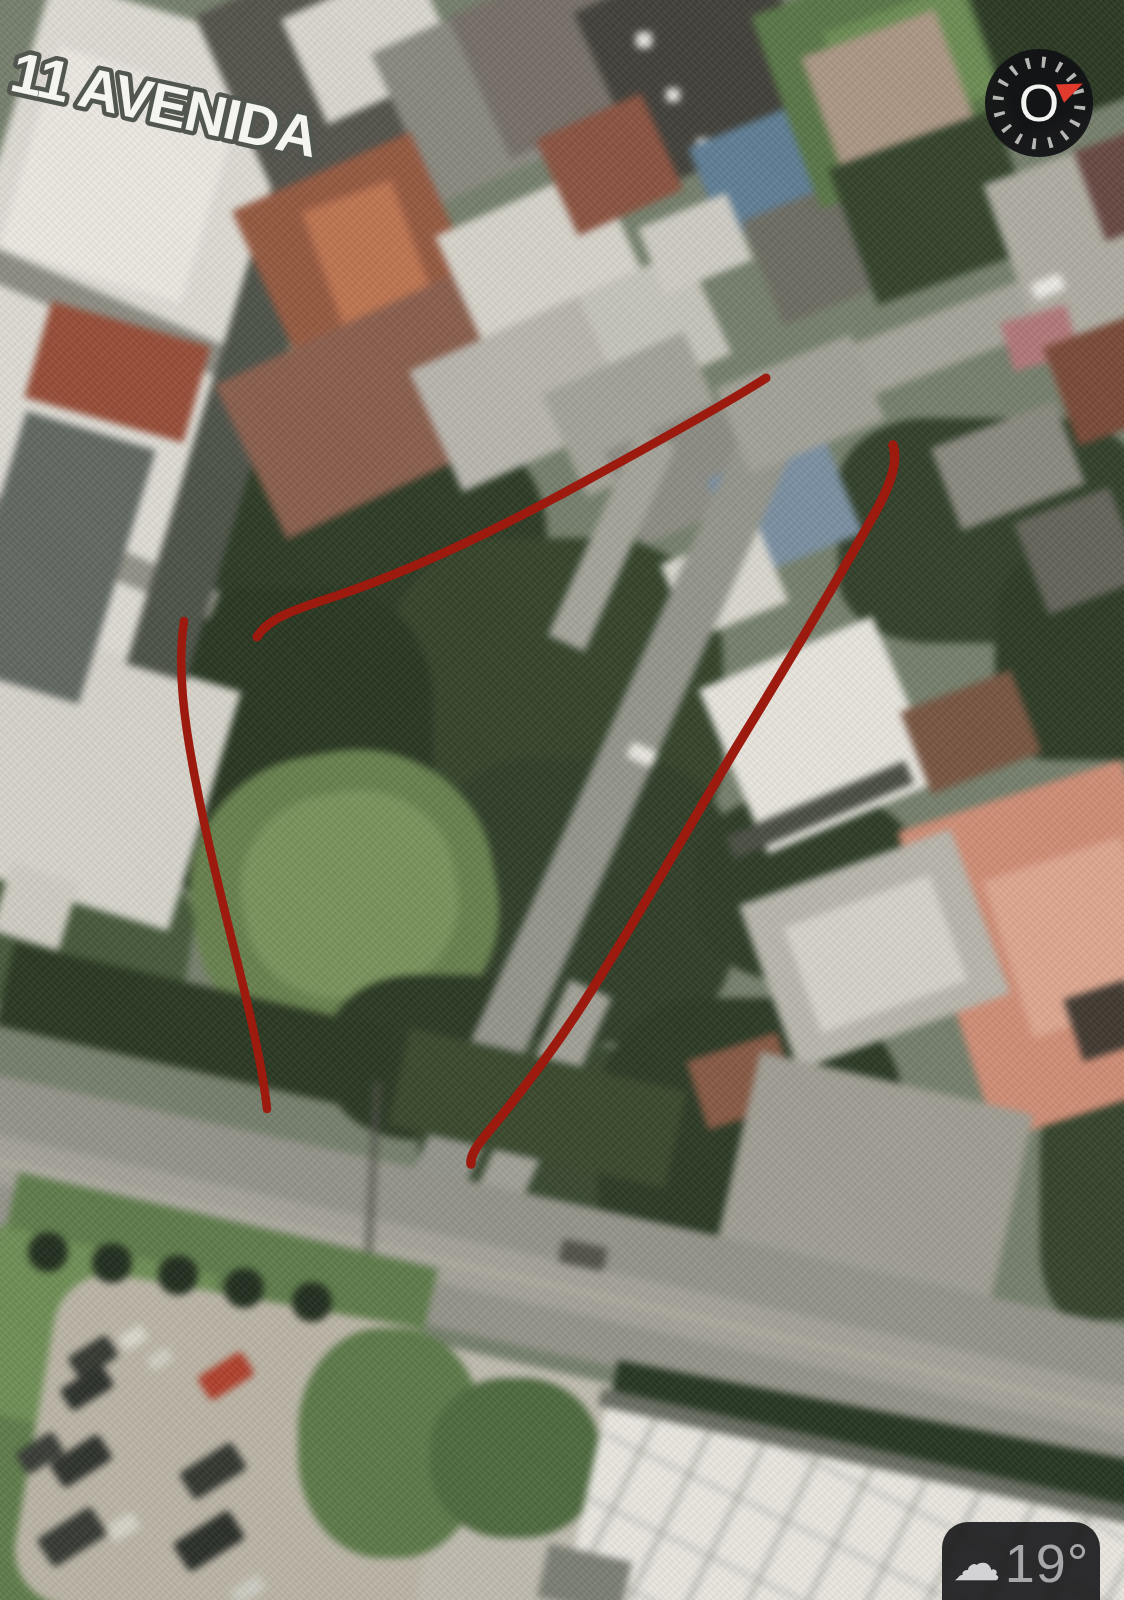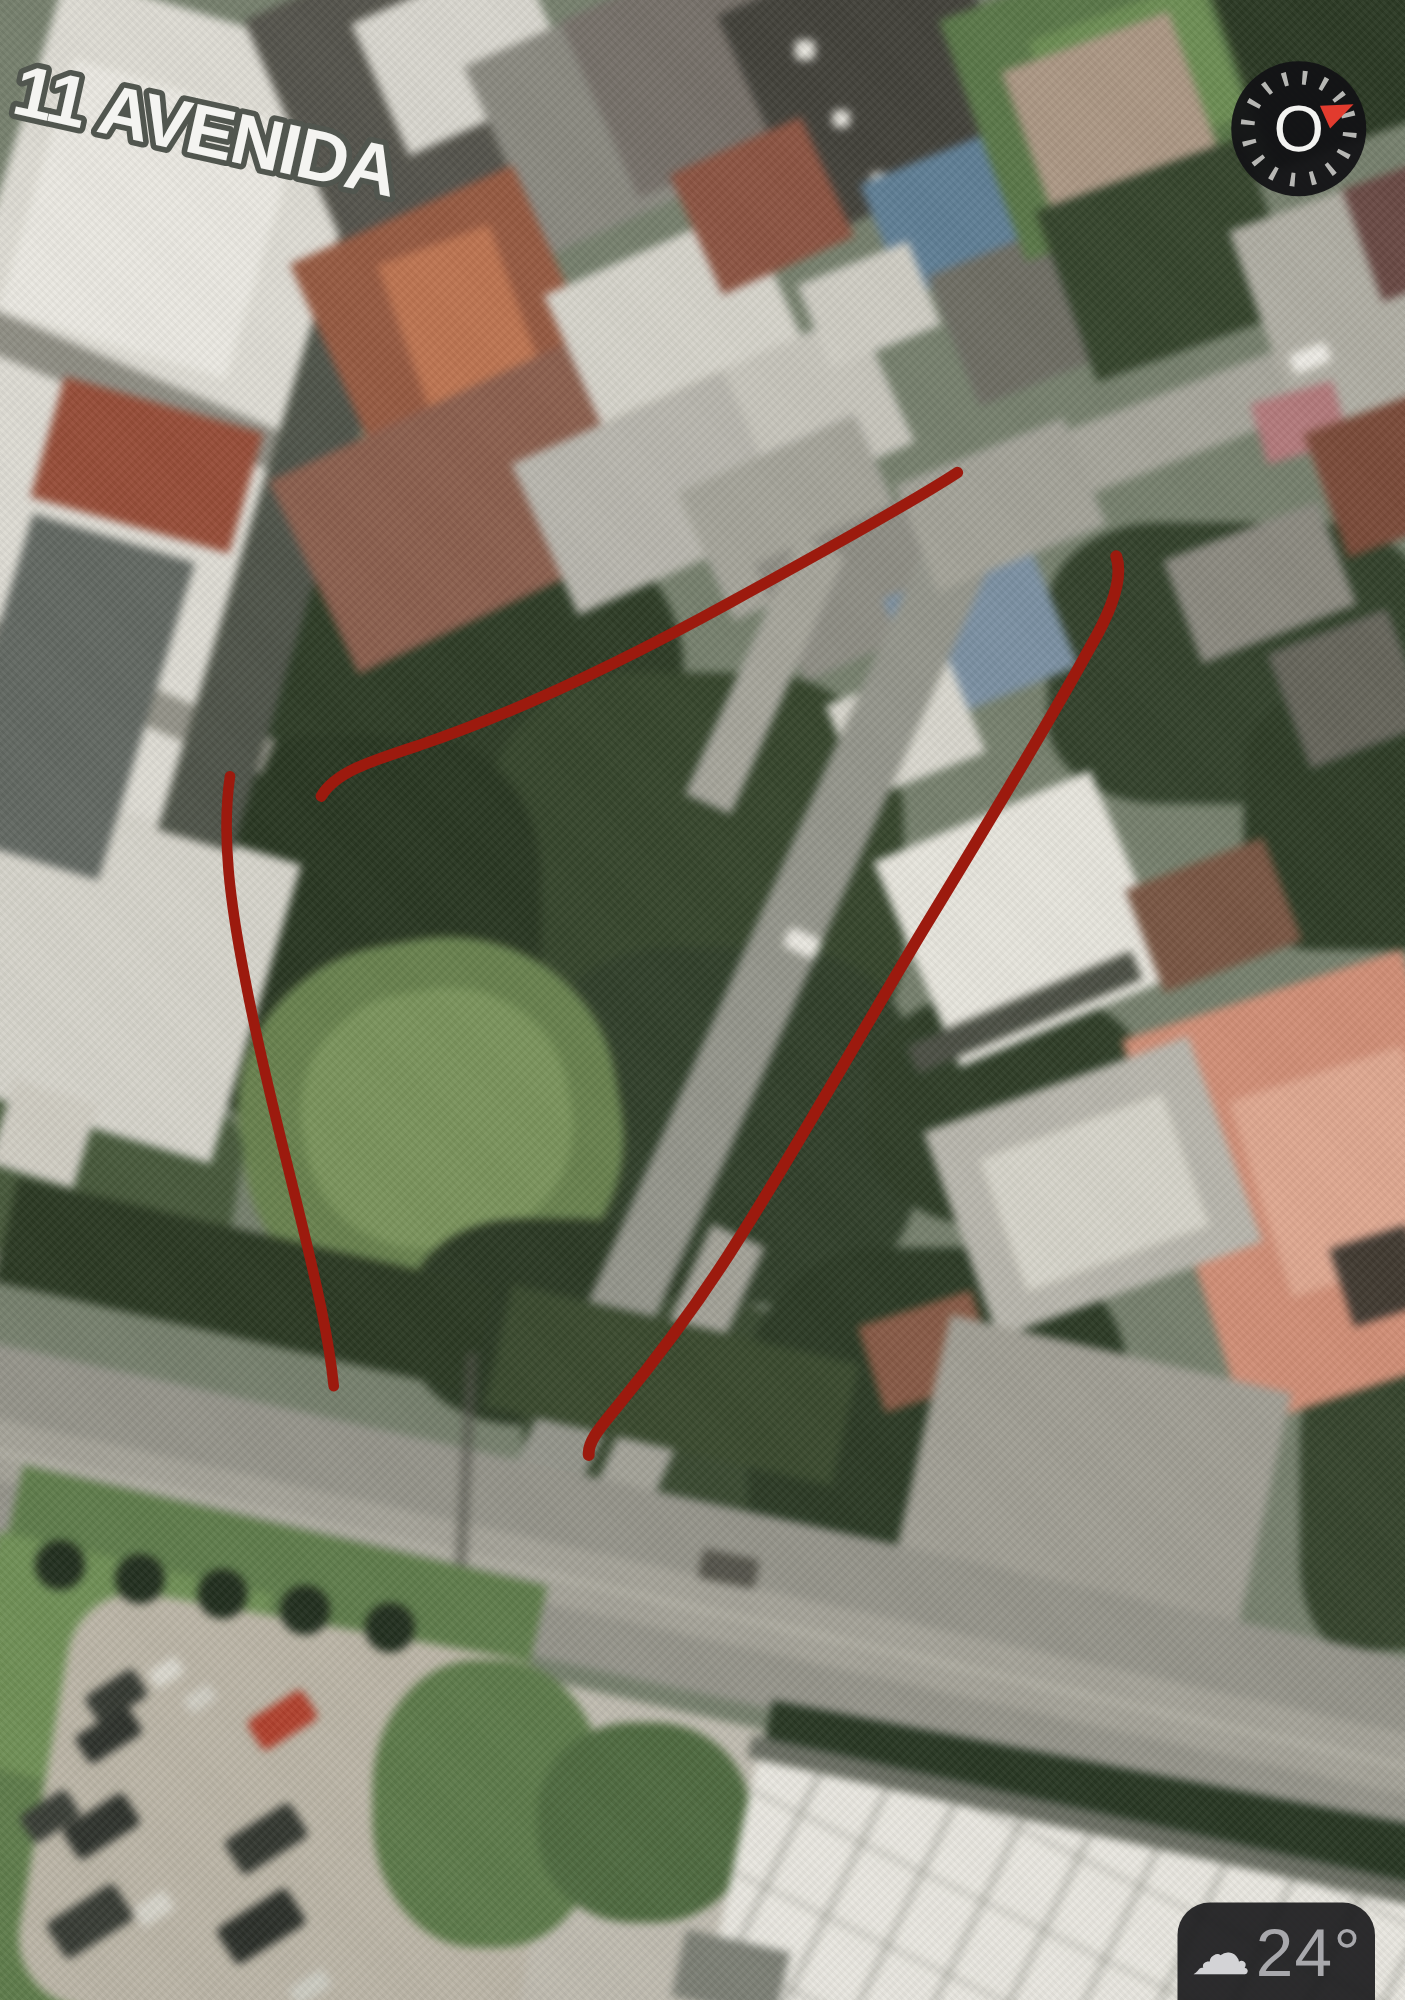--- a/index.html
+++ b/index.html
@@ -168,16 +168,16 @@
     <circle cx="55" cy="55" r="54" opacity=".94" fill="#121215"></circle>
     <circle cx="55" cy="55" r="41" fill="none" stroke-width="11" stroke-dasharray="3.6 12.5" transform="rotate(-86 55 55)" opacity=".85" stroke="#d4d4d0"></circle>
     <g transform="rotate(66 55 55)">
       <path d="M55,7 L45,32 L65,32 Z" fill="#e23b2e"></path>
     </g>
     <text x="55" y="73" text-anchor="middle" fill="#f3f3f1">O</text>
   </svg>
 
   <div class="weather">
     <span class="cloud">☁</span>
-    <span class="temp">24°</span>
+    <span class="temp">19°</span>
   </div>
 
 </div>
 
 </body></html>

